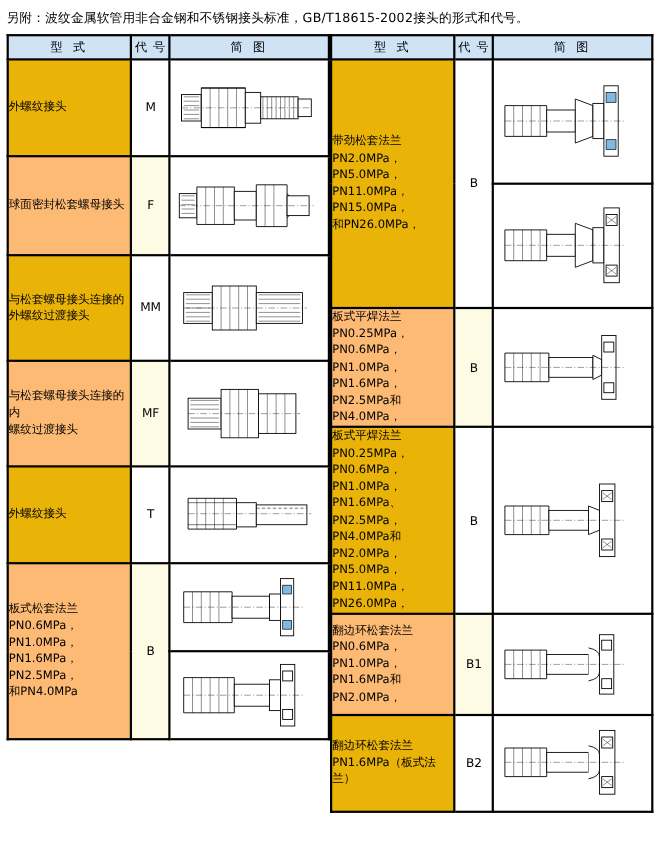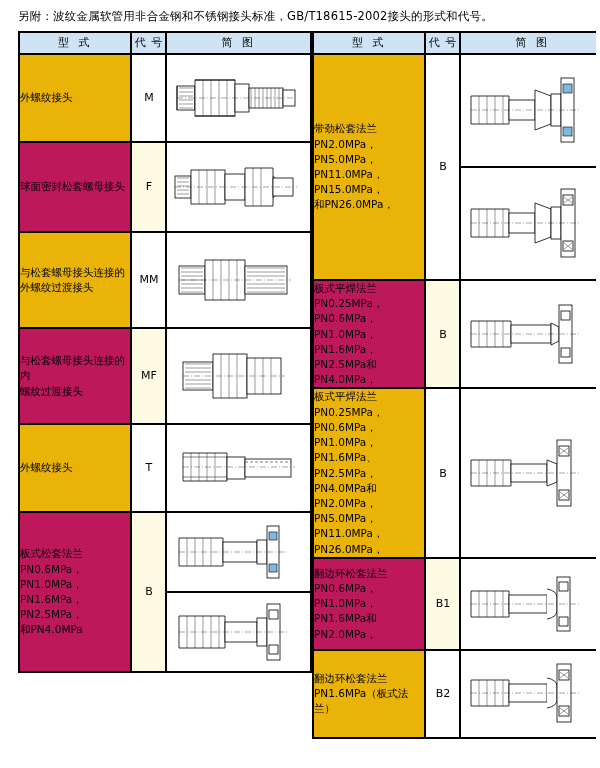--- a/index.html
+++ b/index.html
@@ -8,21 +8,20 @@
     padding: 0;
     background: #ffffff;
     font-family: "DejaVu Sans", "Liberation Sans", sans-serif;
   }
   #page {
     width: 596px;
     height: 768px;
     position: relative;
     background: #ffffff;
     overflow: hidden;
-    padding-left: 12px;
   }
   .title {
     font-size: 11.5px;
     color: #000;
     padding: 9px 6px 7px 6px;
     line-height: 1.3;
     letter-spacing: 0.2px;
   }
   table.maintable {
     width: 588px;
@@ -53,21 +52,21 @@
     letter-spacing: 3px;
   }
   th.hdr.code { letter-spacing: 1px; }
   td.namecell {
     font-size: 10.5px;
     line-height: 1.45;
     padding: 4px 5px;
     color: #000;
     vertical-align: middle;
   }
-  td.namecell.yellow, th.yellow { background: #be185d; }
+  td.namecell.yellow, th.yellow { background: #fdba74; }
   td.namecell.white { background: #eab308; }
   td.codecell {
     text-align: center;
     font-size: 11px;
     vertical-align: middle;
     color: #000;
   }
   td.codecell.yellow { background: #fdfbe4; }
   td.figcell {
     background: #ffffff;

